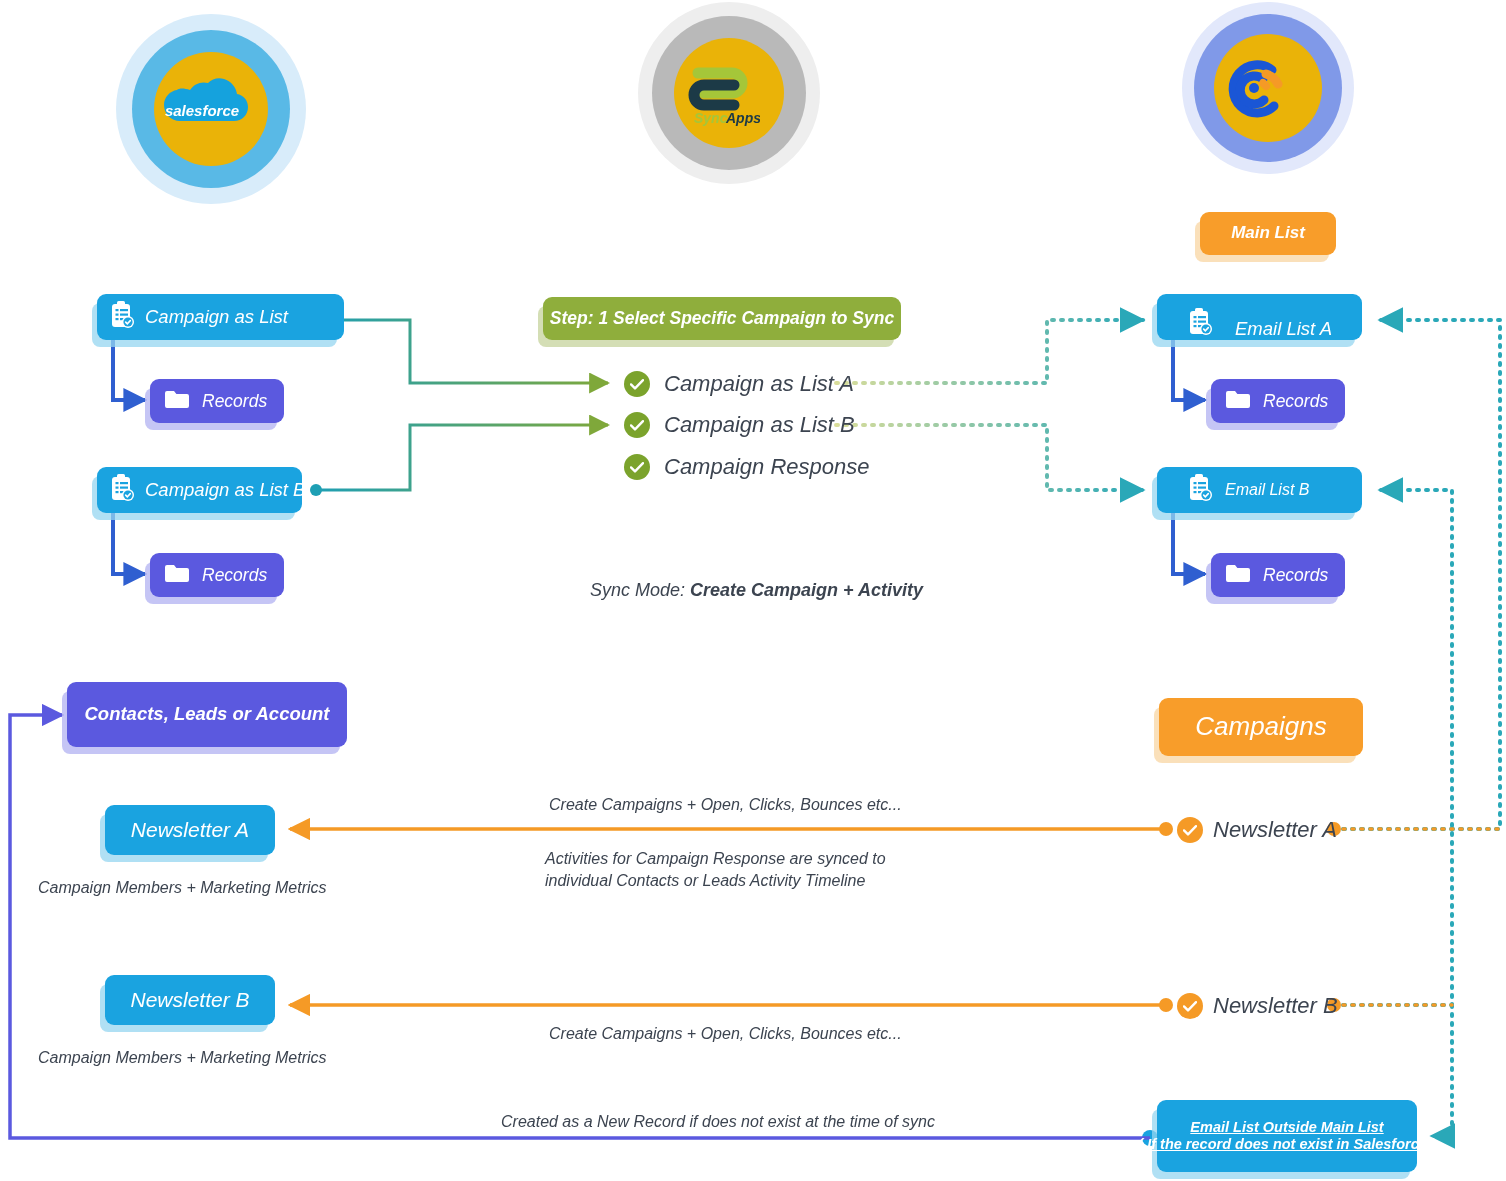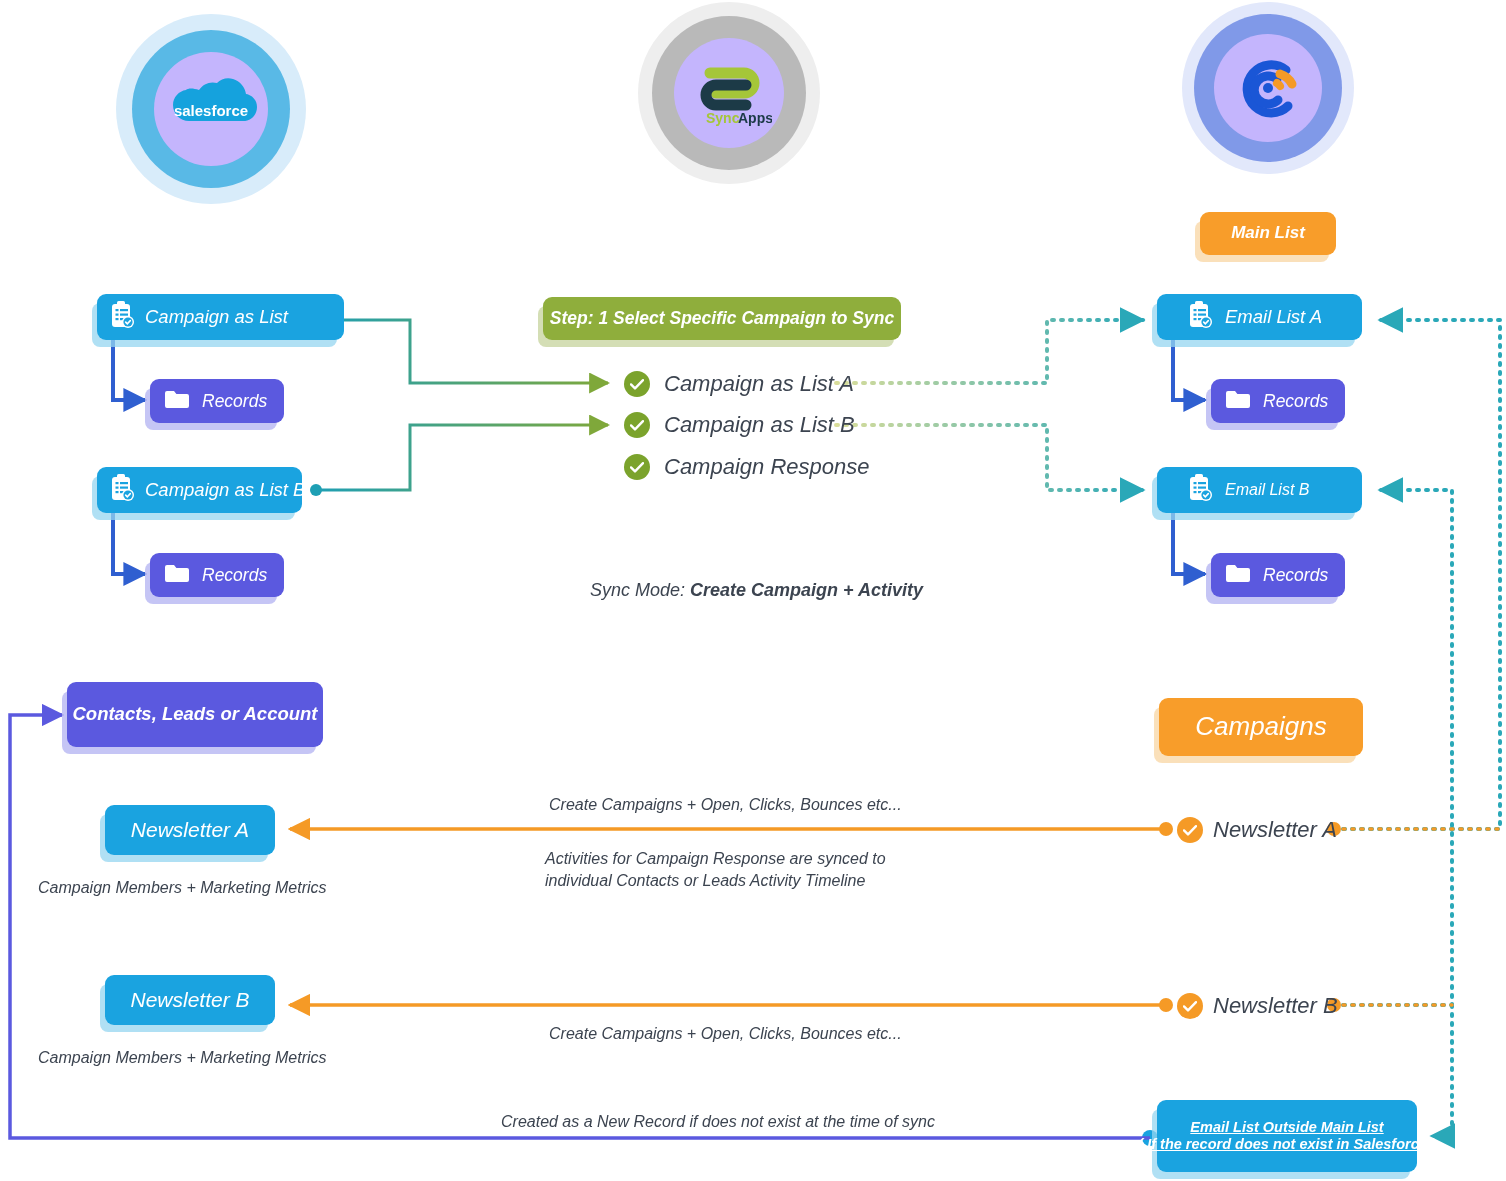--- a/index.html
+++ b/index.html
@@ -3,21 +3,21 @@
 <meta charset="utf-8">
 <style>
   html,body{margin:0;padding:0;background:#ffffff;}
   body{font-family:"Liberation Sans","DejaVu Sans",sans-serif;}
   #stage{position:relative;width:1506px;height:1181px;background:#fff;overflow:hidden;}
   .abs{position:absolute;}
 
   
   .ring-outer{position:absolute;border-radius:50%;}
   .ring-mid{position:absolute;border-radius:50%;}
-  .ring-inner{position:absolute;border-radius:50%;background:#c4b5fd;display:flex;align-items:center;justify-content:center;}
+  .ring-inner{position:absolute;border-radius:50%;background:#eab308;display:flex;align-items:center;font-style:italic;}
 
   
   .box{position:absolute;border-radius:9px;display:flex;align-items:center;box-sizing:border-box;
        font-style:italic;color:#ffffff;}
   .box-blue{background:#1aa3e0;box-shadow:-6px 8px 0 -1px rgba(150,213,240,.75);}
   .box-purple{background:#5b59df;box-shadow:-6px 8px 0 -1px rgba(183,182,242,.8);}
   .box-green{background:#8fae3c;box-shadow:-6px 8px 0 -1px rgba(205,216,168,.85);}
   .box-orange{background:#f89d2a;box-shadow:-6px 8px 0 -1px rgba(250,221,178,.9);}
 
   .box-label{position:relative;z-index:2;white-space:pre;line-height:1.2;}
@@ -220,21 +220,21 @@
 
   <div class="box box-purple" style="left:150px;top:553px;width:134px;height:44px;padding-left:14px;gap:12px;">
     <span class="icon">
       <svg width="26" height="21" viewBox="0 0 26 21">
           <path d="M1 4a2 2 0 012-2h7l2.4 3H23a2 2 0 012 2v10a2 2 0 01-2 2H3a2 2 0 01-2-2z" fill="#fff"></path>
         </svg>
     </span>
     <span class="box-label" style="font-size:17.5px;">Records</span>
   </div>
 
-  <div class="box box-purple" style="left:67px;top:682px;width:256px;height:65px;justify-content:center;">
+  <div class="box box-purple" style="left:67px;top:682px;width:280px;height:65px;justify-content:center;">
     <span class="box-label" style="font-size:18.5px;font-weight:bold;">Contacts, Leads or Account</span>
   </div>
 
   <div class="box box-blue" style="left:105px;top:805px;width:170px;height:50px;justify-content:center;">
     <span class="box-label" style="font-size:21px;">Newsletter A</span>
   </div>
   <div class="cap" style="left:38px;top:877px;">Campaign Members + Marketing Metrics</div>
 
   <div class="box box-blue" style="left:105px;top:975px;width:170px;height:50px;justify-content:center;">
     <span class="box-label" style="font-size:21px;">Newsletter B</span>
@@ -273,21 +273,21 @@
   <div class="cap" style="left:570px;top:554px;font-size:18px;">
     <span>Sync Mode: </span><span class="cap-b">Create Campaign + Activity</span>
   </div>
 
   <div class="cap" style="left:549px;top:794px;">Create Campaigns + Open, Clicks, Bounces etc...</div>
   <div class="cap" style="left:545px;top:848px;">Activities for Campaign Response are synced to
 individual Contacts or Leads Activity Timeline</div>
   <div class="cap" style="left:549px;top:1023px;">Create Campaigns + Open, Clicks, Bounces etc...</div>
   <div class="cap" style="left:501px;top:1111px;">Created as a New Record if does not exist at the time of sync</div>
 
-  <div class="box box-blue" style="left:1157px;top:294px;width:205px;height:46px;padding-left:30px;gap:12px;">
+  <div class="box box-blue" style="left:1157px;top:294px;width:205px;height:46px;padding-left:30px;gap:22px;align-items:flex-end;">
     <span class="icon">
       <svg width="26" height="28" viewBox="0 0 26 28">
           <rect x="3" y="3" width="18" height="23" rx="3" fill="#fff"></rect>
           <rect x="8" y="0" width="8" height="5" rx="1.6" fill="#fff"></rect>
           <g fill="#1aa3e0">
             <rect x="6.5" y="8" width="3" height="2.2"></rect>
             <rect x="11" y="8" width="8" height="2.2"></rect>
             <rect x="6.5" y="12.5" width="3" height="2.2"></rect>
             <rect x="11" y="12.5" width="8" height="2.2"></rect>
             <rect x="6.5" y="17" width="3" height="2.2"></rect>

